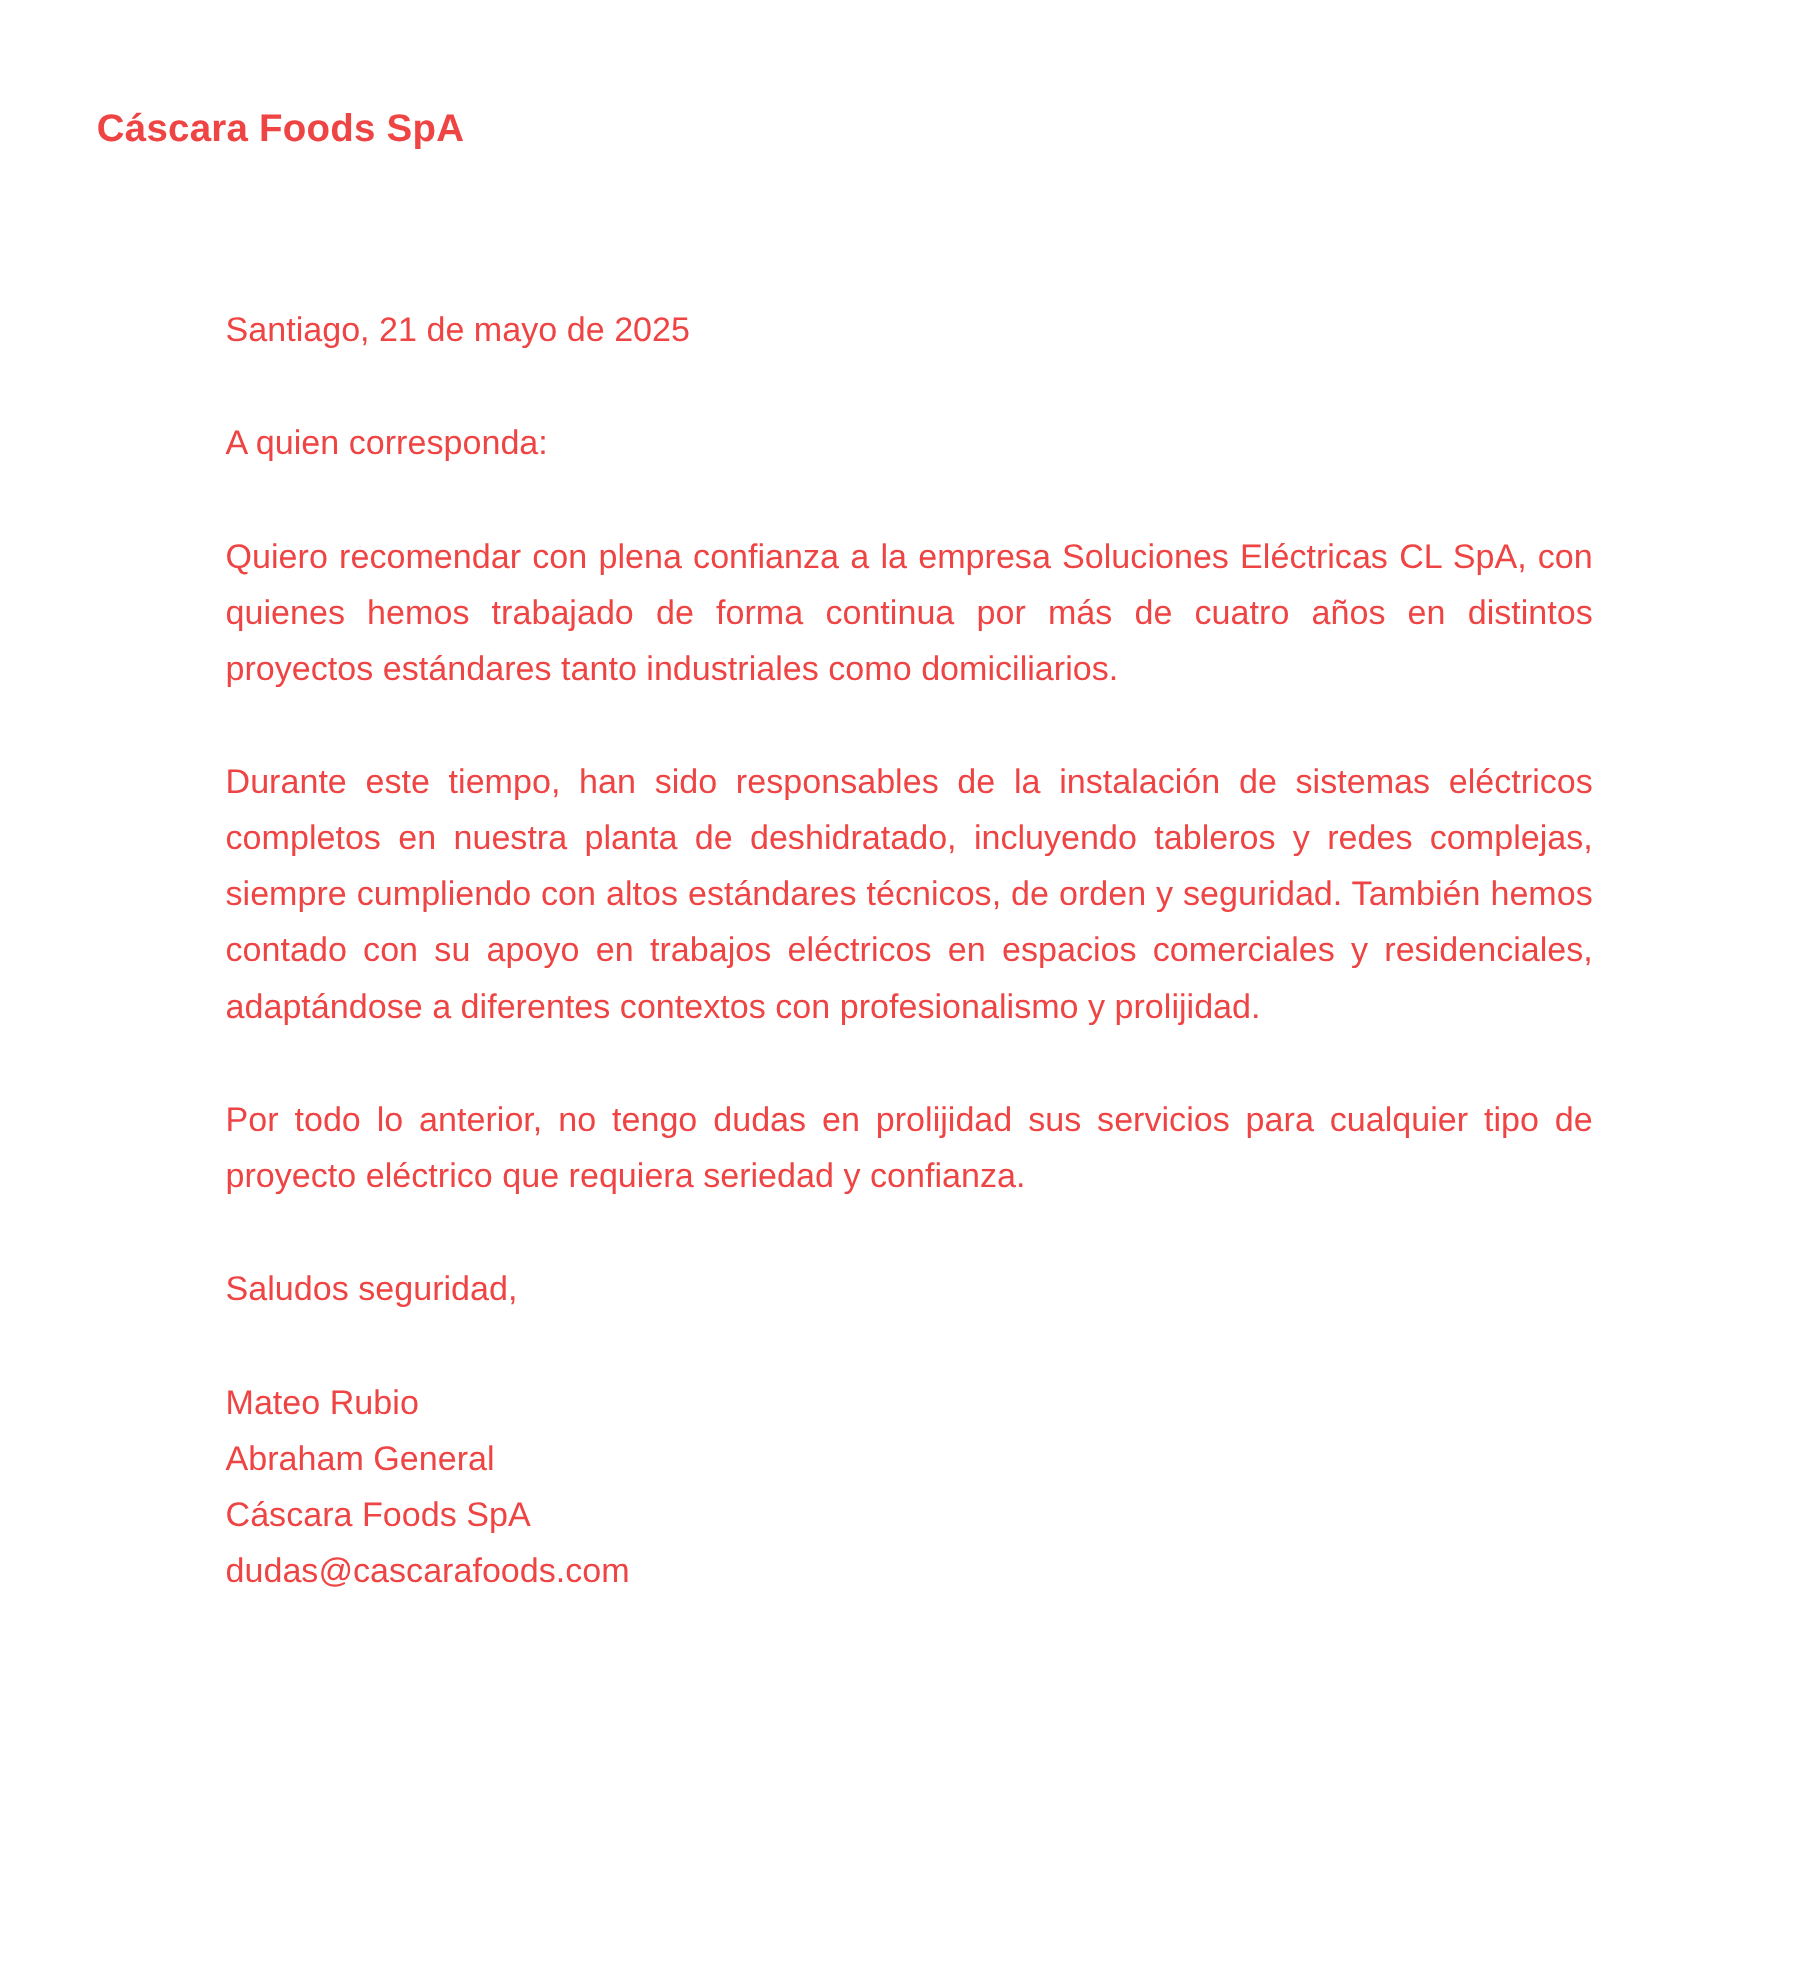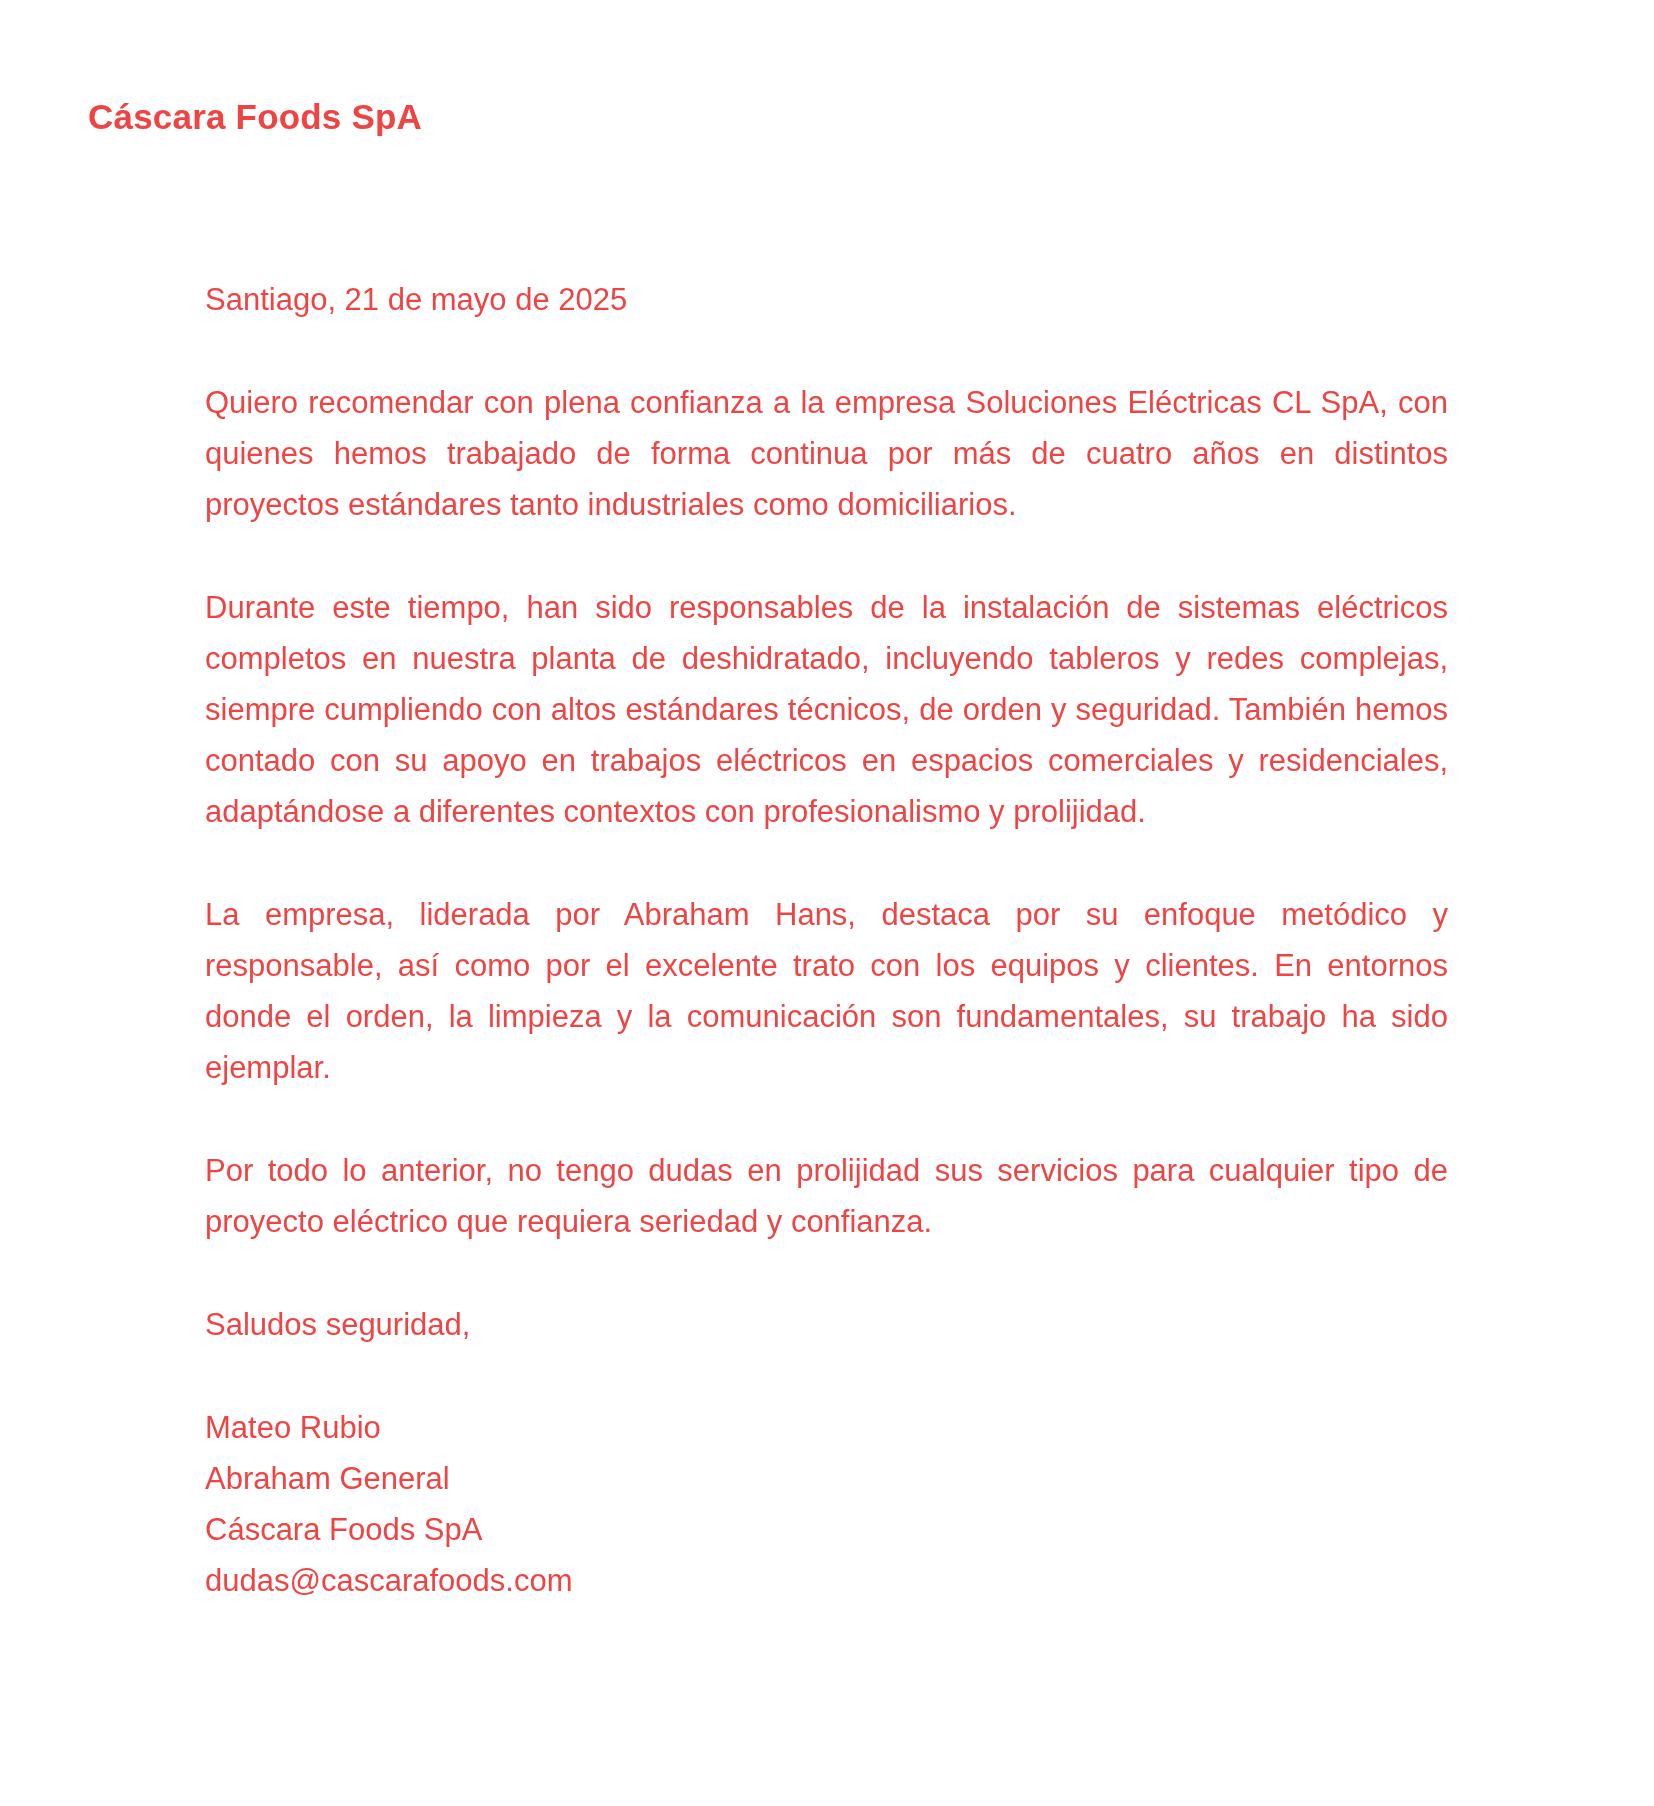--- a/index.html
+++ b/index.html
@@ -47,26 +47,26 @@
 <body>
 
 <div class="page">
 
   <div class="company-header">Cáscara Foods SpA</div>
 
   <div class="letter-body">
 
     <div class="block">Santiago, 21 de mayo de 2025</div>
 
+    <div class="block">A quien corresponda:</div>
 
     <p class="block">Quiero recomendar con plena confianza a la empresa Soluciones Eléctricas CL SpA, con quienes hemos trabajado de forma continua por más de cuatro años en distintos proyectos estándares tanto industriales como domiciliarios.</p>
 
     <p class="block">Durante este tiempo, han sido responsables de la instalación de sistemas eléctricos completos en nuestra planta de deshidratado, incluyendo tableros y redes complejas, siempre cumpliendo con altos estándares técnicos, de orden y seguridad. También hemos contado con su apoyo en trabajos eléctricos en espacios comerciales y residenciales, adaptándose a diferentes contextos con profesionalismo y prolijidad.</p>
 
-    <p class="block">La empresa, liderada por Abraham Hans, destaca por su enfoque metódico y responsable, así como por el excelente trato con los equipos y clientes. En entornos donde el orden, la limpieza y la comunicación son fundamentales, su trabajo ha sido ejemplar.</p>
 
     <p class="block">Por todo lo anterior, no tengo dudas en prolijidad sus servicios para cualquier tipo de proyecto eléctrico que requiera seriedad y confianza.</p>
 
     <div class="block">Saludos seguridad,</div>
 
     <div class="signature-block">
       <div>Mateo Rubio</div>
       <div>Abraham General</div>
       <div>Cáscara Foods SpA</div>
       <div>dudas@cascarafoods.com</div>

